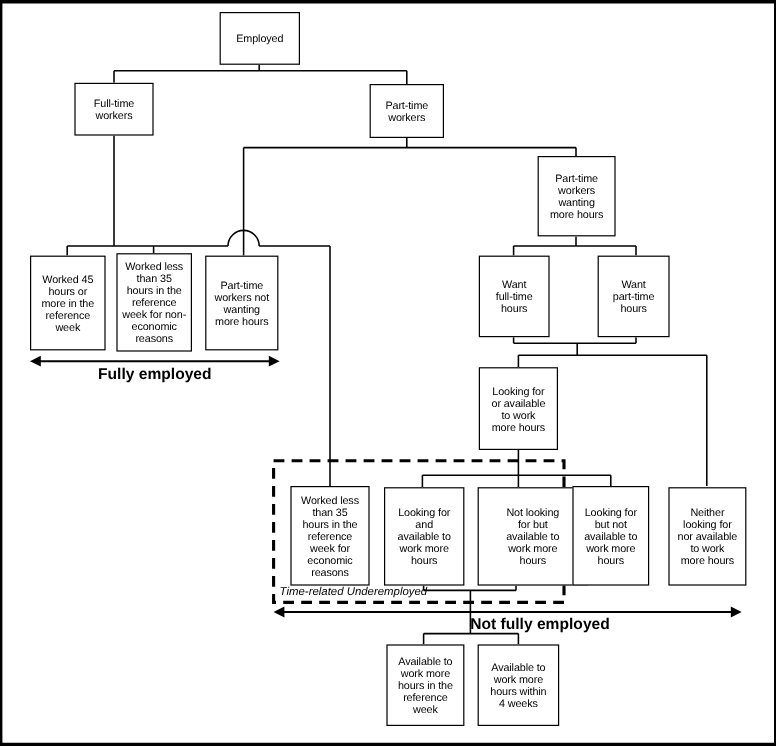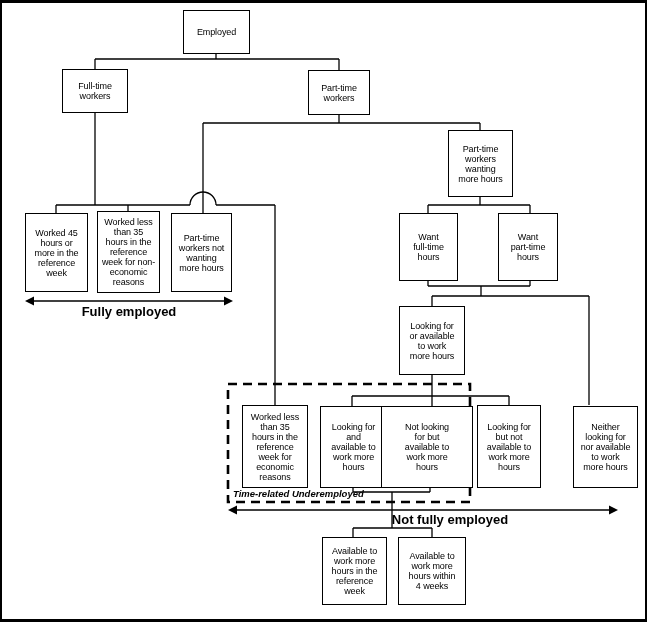--- a/index.html
+++ b/index.html
@@ -34,21 +34,21 @@
   }
   .span-label{
     position:absolute;
     transform:translateX(-50%);
     font-size:13px;font-weight:bold;color:#000;
     white-space:nowrap;z-index:3;
   }
   .region-label{
     position:absolute;
     font-size:9.5px;font-style:italic;color:#000;
-    white-space:nowrap;z-index:3;font-weight:bold;
+    white-space:nowrap;z-index:3;
   }
 </style>
 </head>
 <body>
 
 <div id="screenshot">
   <svg id="connector-svg" width="647" height="622">
       <polyline points="216,54 216,59" fill="none" stroke="#000000" stroke-width="1.3"></polyline>
       <polyline points="95,59 339,59" fill="none" stroke="#000000" stroke-width="1.3"></polyline>
       <polyline points="95,59 95,69" fill="none" stroke="#000000" stroke-width="1.3"></polyline>
@@ -135,31 +135,31 @@
 hours in the
 reference
 week for
 economic
 reasons</div>
       <div class="node" style="left: 320px; top: 406px; width: 67px; height: 82px;">Looking for
 and
 available to
 work more
 hours</div>
-      <div class="node" style="left: 381px; top: 406px; width: 92px; height: 82px;">Not looking
+      <div class="node" style="left: 398px; top: 406px; width: 92px; height: 82px;">Not looking
 for but
 available to
 work more
 hours</div>
       <div class="node" style="left: 477px; top: 405px; width: 64px; height: 83px;">Looking for
 but not
 available to
 work more
 hours</div>
-      <div class="node" style="left: 557px; top: 406px; width: 65px; height: 82px; margin-left: 16px;">Neither
+      <div class="node" style="left: 557px; top: 406px; width: 65px; height: 82px;">Neither
 looking for
 nor available
 to work
 more hours</div>
       <div class="node" style="left: 322px; top: 537px; width: 65px; height: 68px;">Available to
 work more
 hours in the
 reference
 week</div>
       <div class="node" style="left: 398px; top: 537px; width: 68px; height: 68px;">Available to

